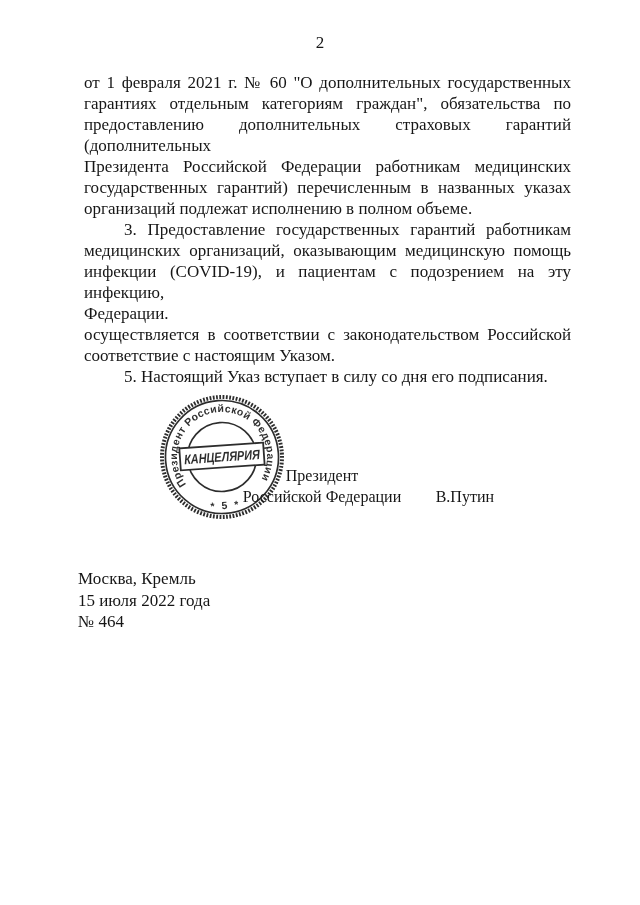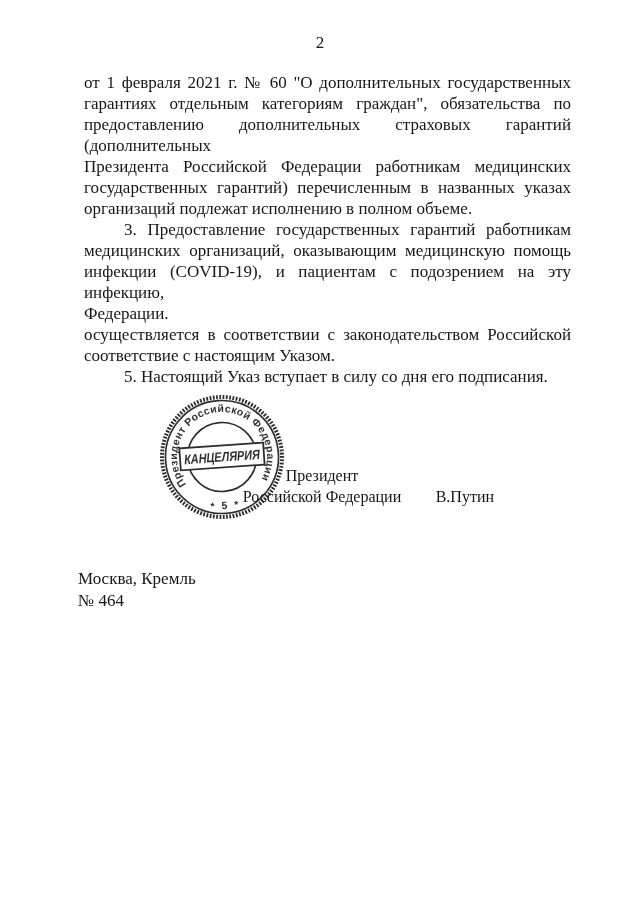--- a/index.html
+++ b/index.html
@@ -107,16 +107,17 @@
         <textPath href="#ringPath" startOffset="50%" text-anchor="middle">Президент Российской Федерации</textPath>
       </text>
       <text x="67" y="119" text-anchor="middle" font-family="Liberation Sans, sans-serif" font-weight="bold" font-size="10.5" letter-spacing="2" stroke="none" fill="#1c1c1c">* 5 *</text>
       <rect x="25" y="55.5" width="84" height="22" fill="#ffffff" stroke-width="1.8"></rect>
       <text x="67" y="71.5" text-anchor="middle" font-family="Liberation Sans, sans-serif" font-weight="bold" font-style="italic" font-size="13.5" textLength="76" lengthAdjust="spacingAndGlyphs" stroke="none" fill="#1c1c1c">КАНЦЕЛЯРИЯ</text>
     </g>
   </svg>
 
   <div class="footer-block">
     <div>Москва, Кремль</div>
+    <div>15 июля 2022 года</div>
     <div>№ 464</div>
   </div>
 
 </div>
 
 </body></html>

